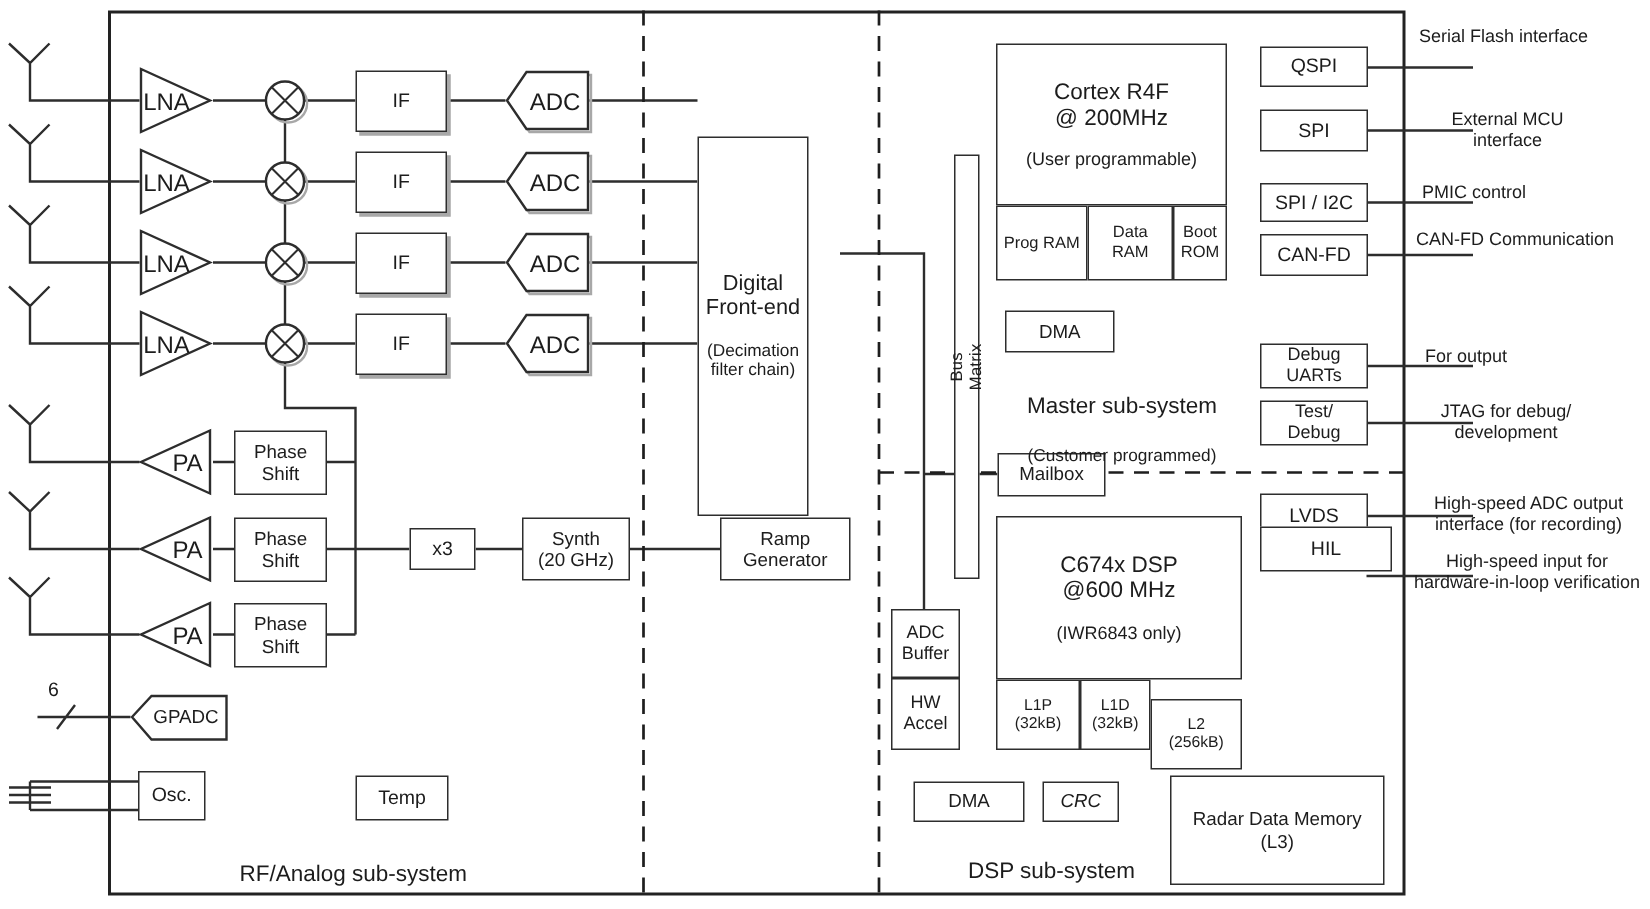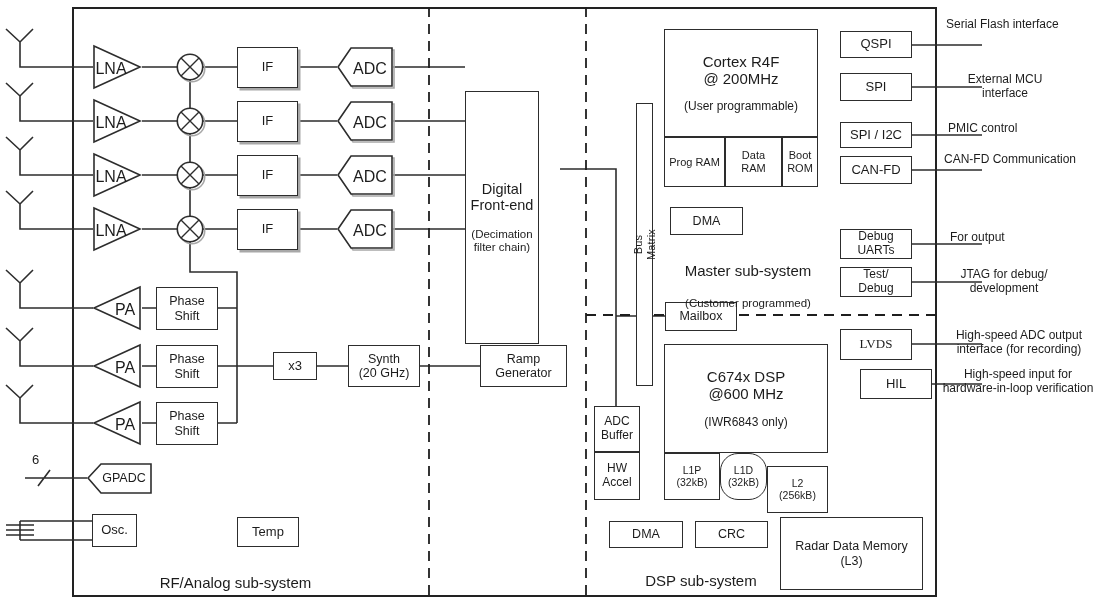--- a/index.html
+++ b/index.html
@@ -278,42 +278,42 @@
 
   <div class="blk col" style="left:664px;top:344px;width:164px;height:109px;">
     <span style="font-size:15px;">C674x DSP</span>
     <span style="font-size:15px;">@600 MHz</span>
     <span style="font-size:12px;margin-top:14px;">(IWR6843 only)</span>
   </div>
   <div class="blk xs" style="left:664px;top:453px;width:56px;height:47px;">
       <span>L1P
 (32kB)</span>
     </div>
-  <div class="blk xs" style="left:720px;top:453px;width:47px;height:47px;border-radius:18px;">
+  <div class="blk xs" style="left:720px;top:453px;width:47px;height:47px;">
       <span>L1D
 (32kB)</span>
     </div>
   <div class="blk xs" style="left:767px;top:466px;width:61px;height:47px;">
       <span>L2
 (256kB)</span>
     </div>
 
   <div class="blk" style="left:594px;top:406px;width:46px;height:46px;font-size:12px;">
       <span>ADC
 Buffer</span>
     </div>
   <div class="blk" style="left:594px;top:452px;width:46px;height:48px;font-size:12px;">
       <span>HW
 Accel</span>
     </div>
 
   <div class="blk" style="left:609px;top:521px;width:74px;height:27px;font-size:12.5px;">
       <span>DMA</span>
     </div>
-  <div class="blk" style="left:695px;top:521px;width:73px;height:27px;font-size:12.5px;">
+  <div class="blk" style="left:695px;top:521px;width:51px;height:27px;font-size:12.5px;font-style:italic;">
       <span>CRC</span>
     </div>
   <div class="blk" style="left:780px;top:517px;width:143px;height:73px;font-size:12.5px;">
       <span>Radar Data Memory
 (L3)</span>
     </div>
 
   <div class="note ctr" style="left:621px;top:558px;width:160px;">
     <span class="sys">DSP sub-system</span><br>
     
@@ -332,24 +332,24 @@
       <span>CAN-FD</span>
     </div>
   <div class="blk" style="left:840px;top:229px;width:72px;height:30px;font-size:12px;">
       <span>Debug
 UARTs</span>
     </div>
   <div class="blk" style="left:840px;top:267px;width:72px;height:30px;font-size:12px;">
       <span>Test/
 Debug</span>
     </div>
-  <div class="blk" style="left:840px;top:329px;width:72px;height:31px;font-family:Liberation Serif, serif;">
+  <div class="blk" style="left:840px;top:329px;width:72px;height:31px;">
       <span>LVDS</span>
     </div>
-  <div class="blk" style="left:840px;top:369px;width:72px;height:30px;margin-left:20px;">
+  <div class="blk" style="left:840px;top:351px;width:88px;height:30px;">
       <span>HIL</span>
     </div>
 
   <div class="note" style="left:946px;top:17px;">Serial Flash interface</div>
   <div class="note ctr" style="left:950px;top:72px;width:110px;">External MCU
 interface</div>
   <div class="note" style="left:948px;top:121px;">PMIC control</div>
   <div class="note" style="left:944px;top:152px;">CAN-FD Communication</div>
   <div class="note" style="left:950px;top:230px;">For output</div>
   <div class="note ctr" style="left:944px;top:267px;width:120px;">JTAG for debug/

